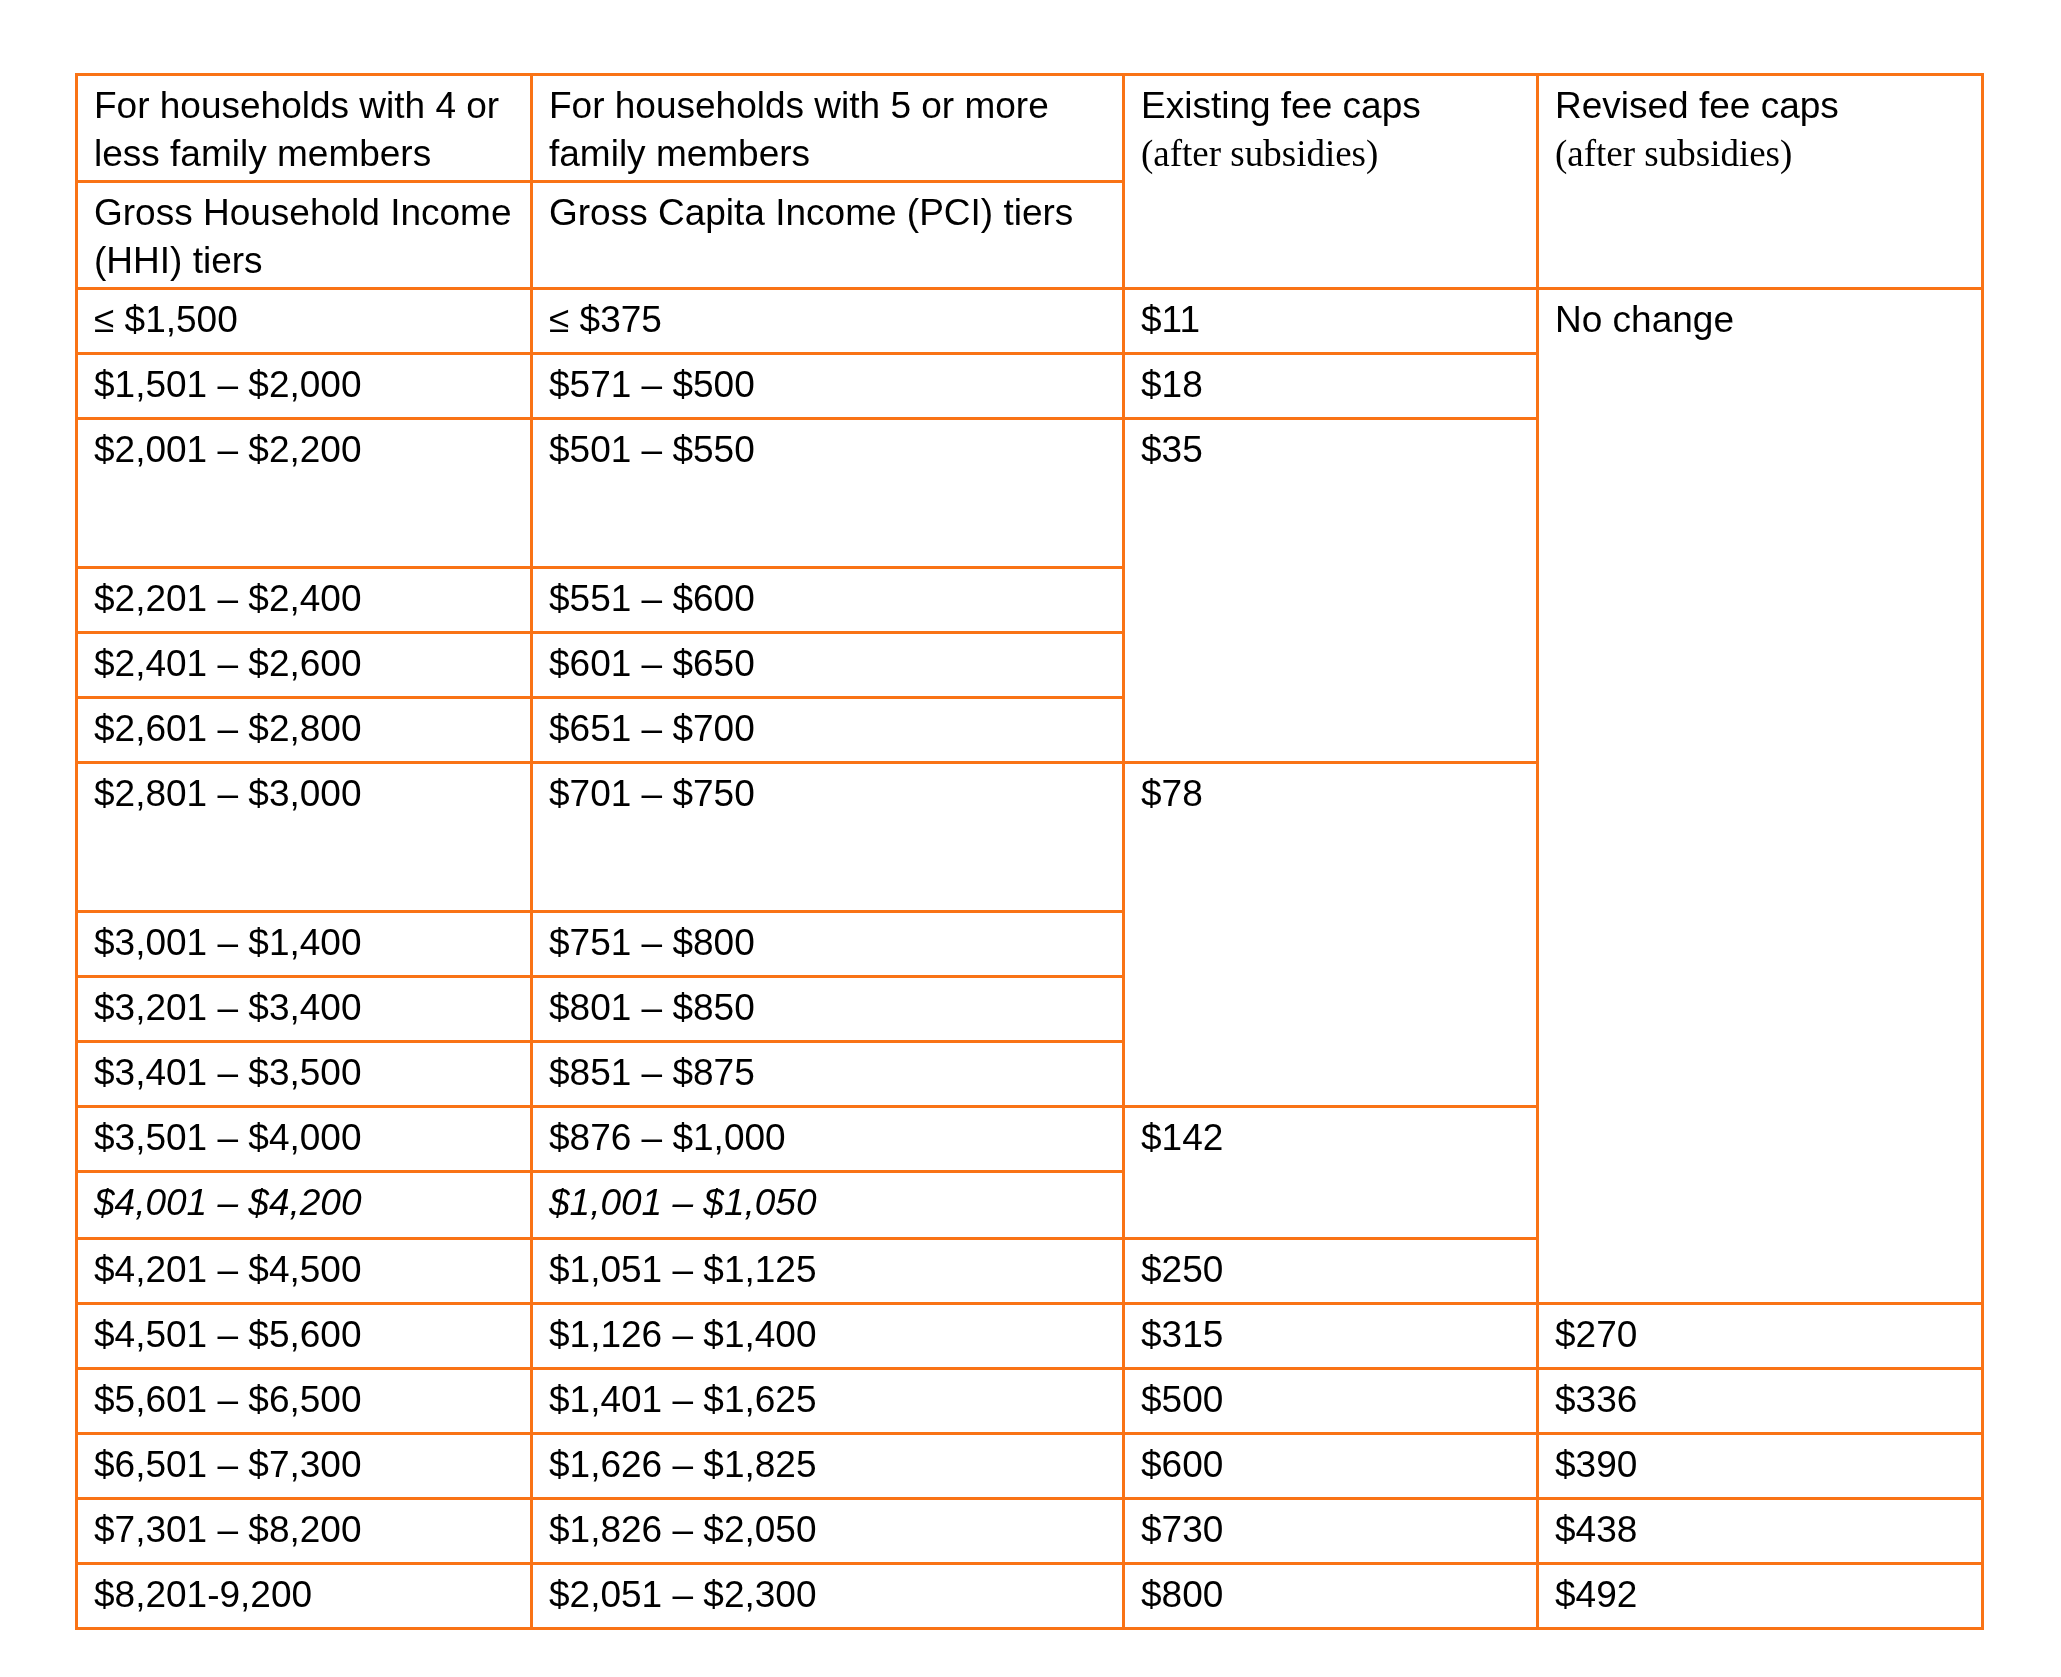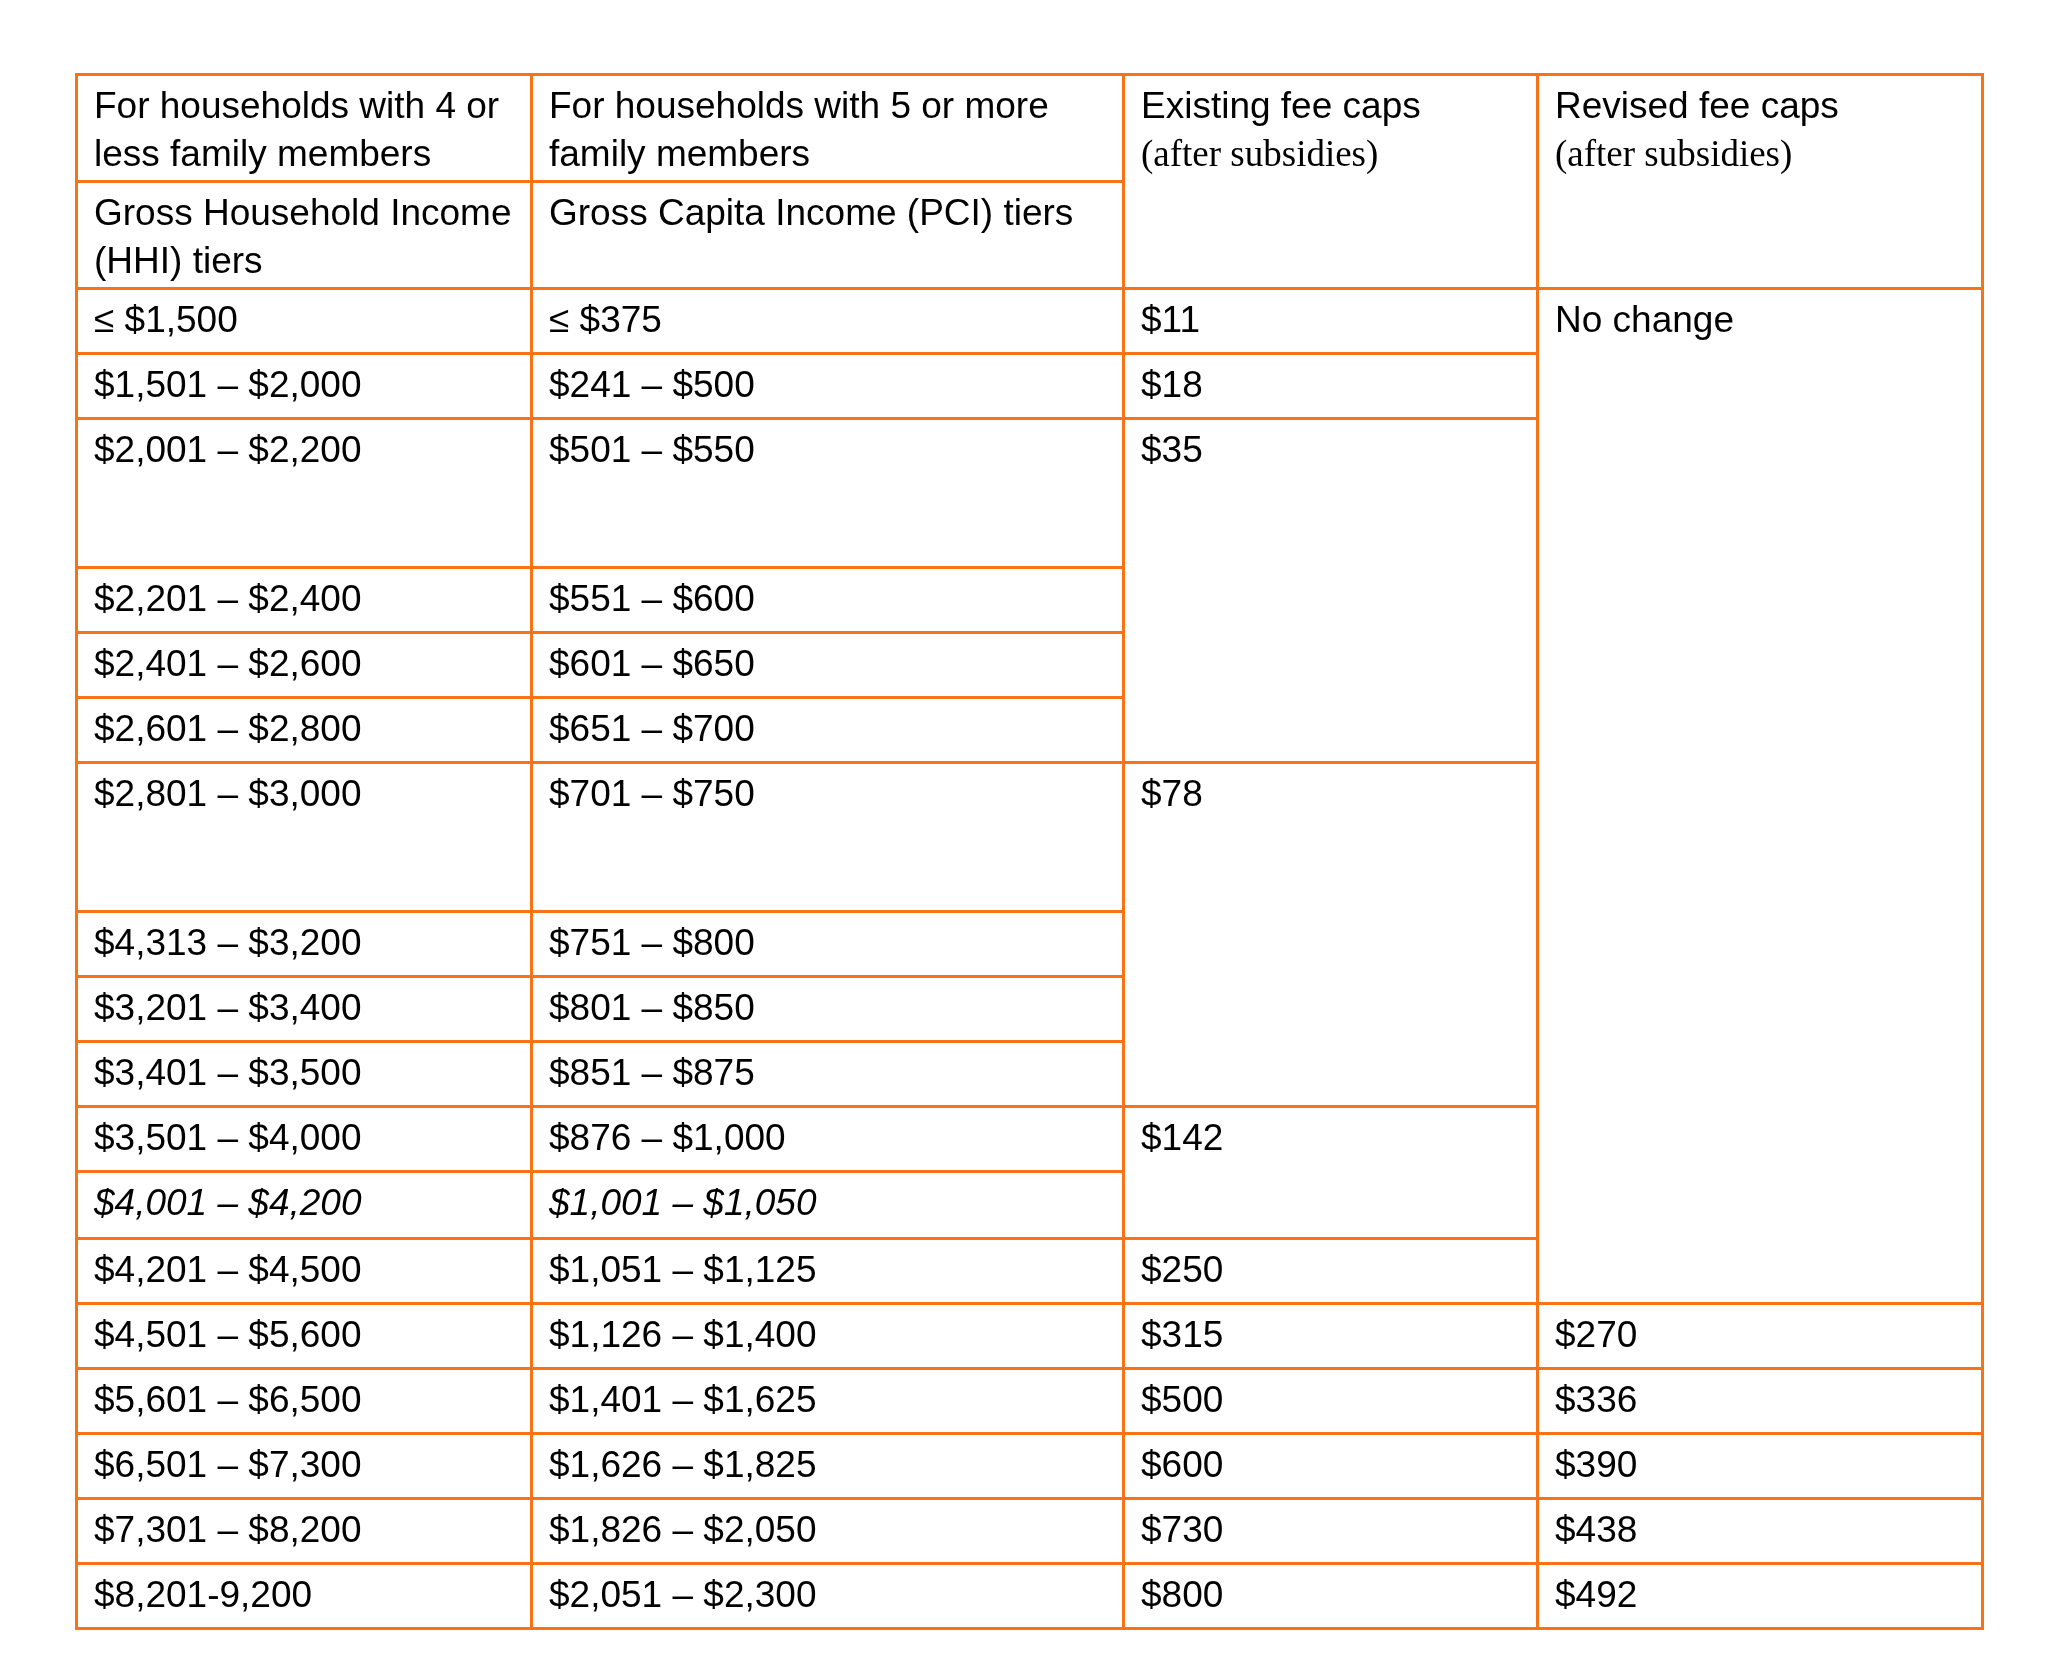--- a/index.html
+++ b/index.html
@@ -123,21 +123,21 @@
       <td rowspan="13">
             <span class="cell-text">No change</span>
           </td>
     </tr>
 
     <tr class="r-std">
       <td>
             <span class="cell-text">$1,501 – $2,000</span>
           </td>
       <td>
-            <span class="cell-text">$241 – $500</span>
+            <span class="cell-text">$571 – $500</span>
           </td>
       <td>
             <span class="cell-text">$18</span>
           </td>
     </tr>
 
     <tr class="r-tall">
       <td>
             <span class="cell-text">$2,001 – $2,200</span>
           </td>
@@ -183,21 +183,21 @@
       <td>
             <span class="cell-text">$701 – $750</span>
           </td>
       <td rowspan="4">
             <span class="cell-text">$78</span>
           </td>
     </tr>
 
     <tr class="r-std">
       <td>
-            <span class="cell-text">$4,313 – $3,200</span>
+            <span class="cell-text">$3,001 – $1,400</span>
           </td>
       <td>
             <span class="cell-text">$751 – $800</span>
           </td>
     </tr>
 
     <tr class="r-std">
       <td>
             <span class="cell-text">$3,201 – $3,400</span>
           </td>

